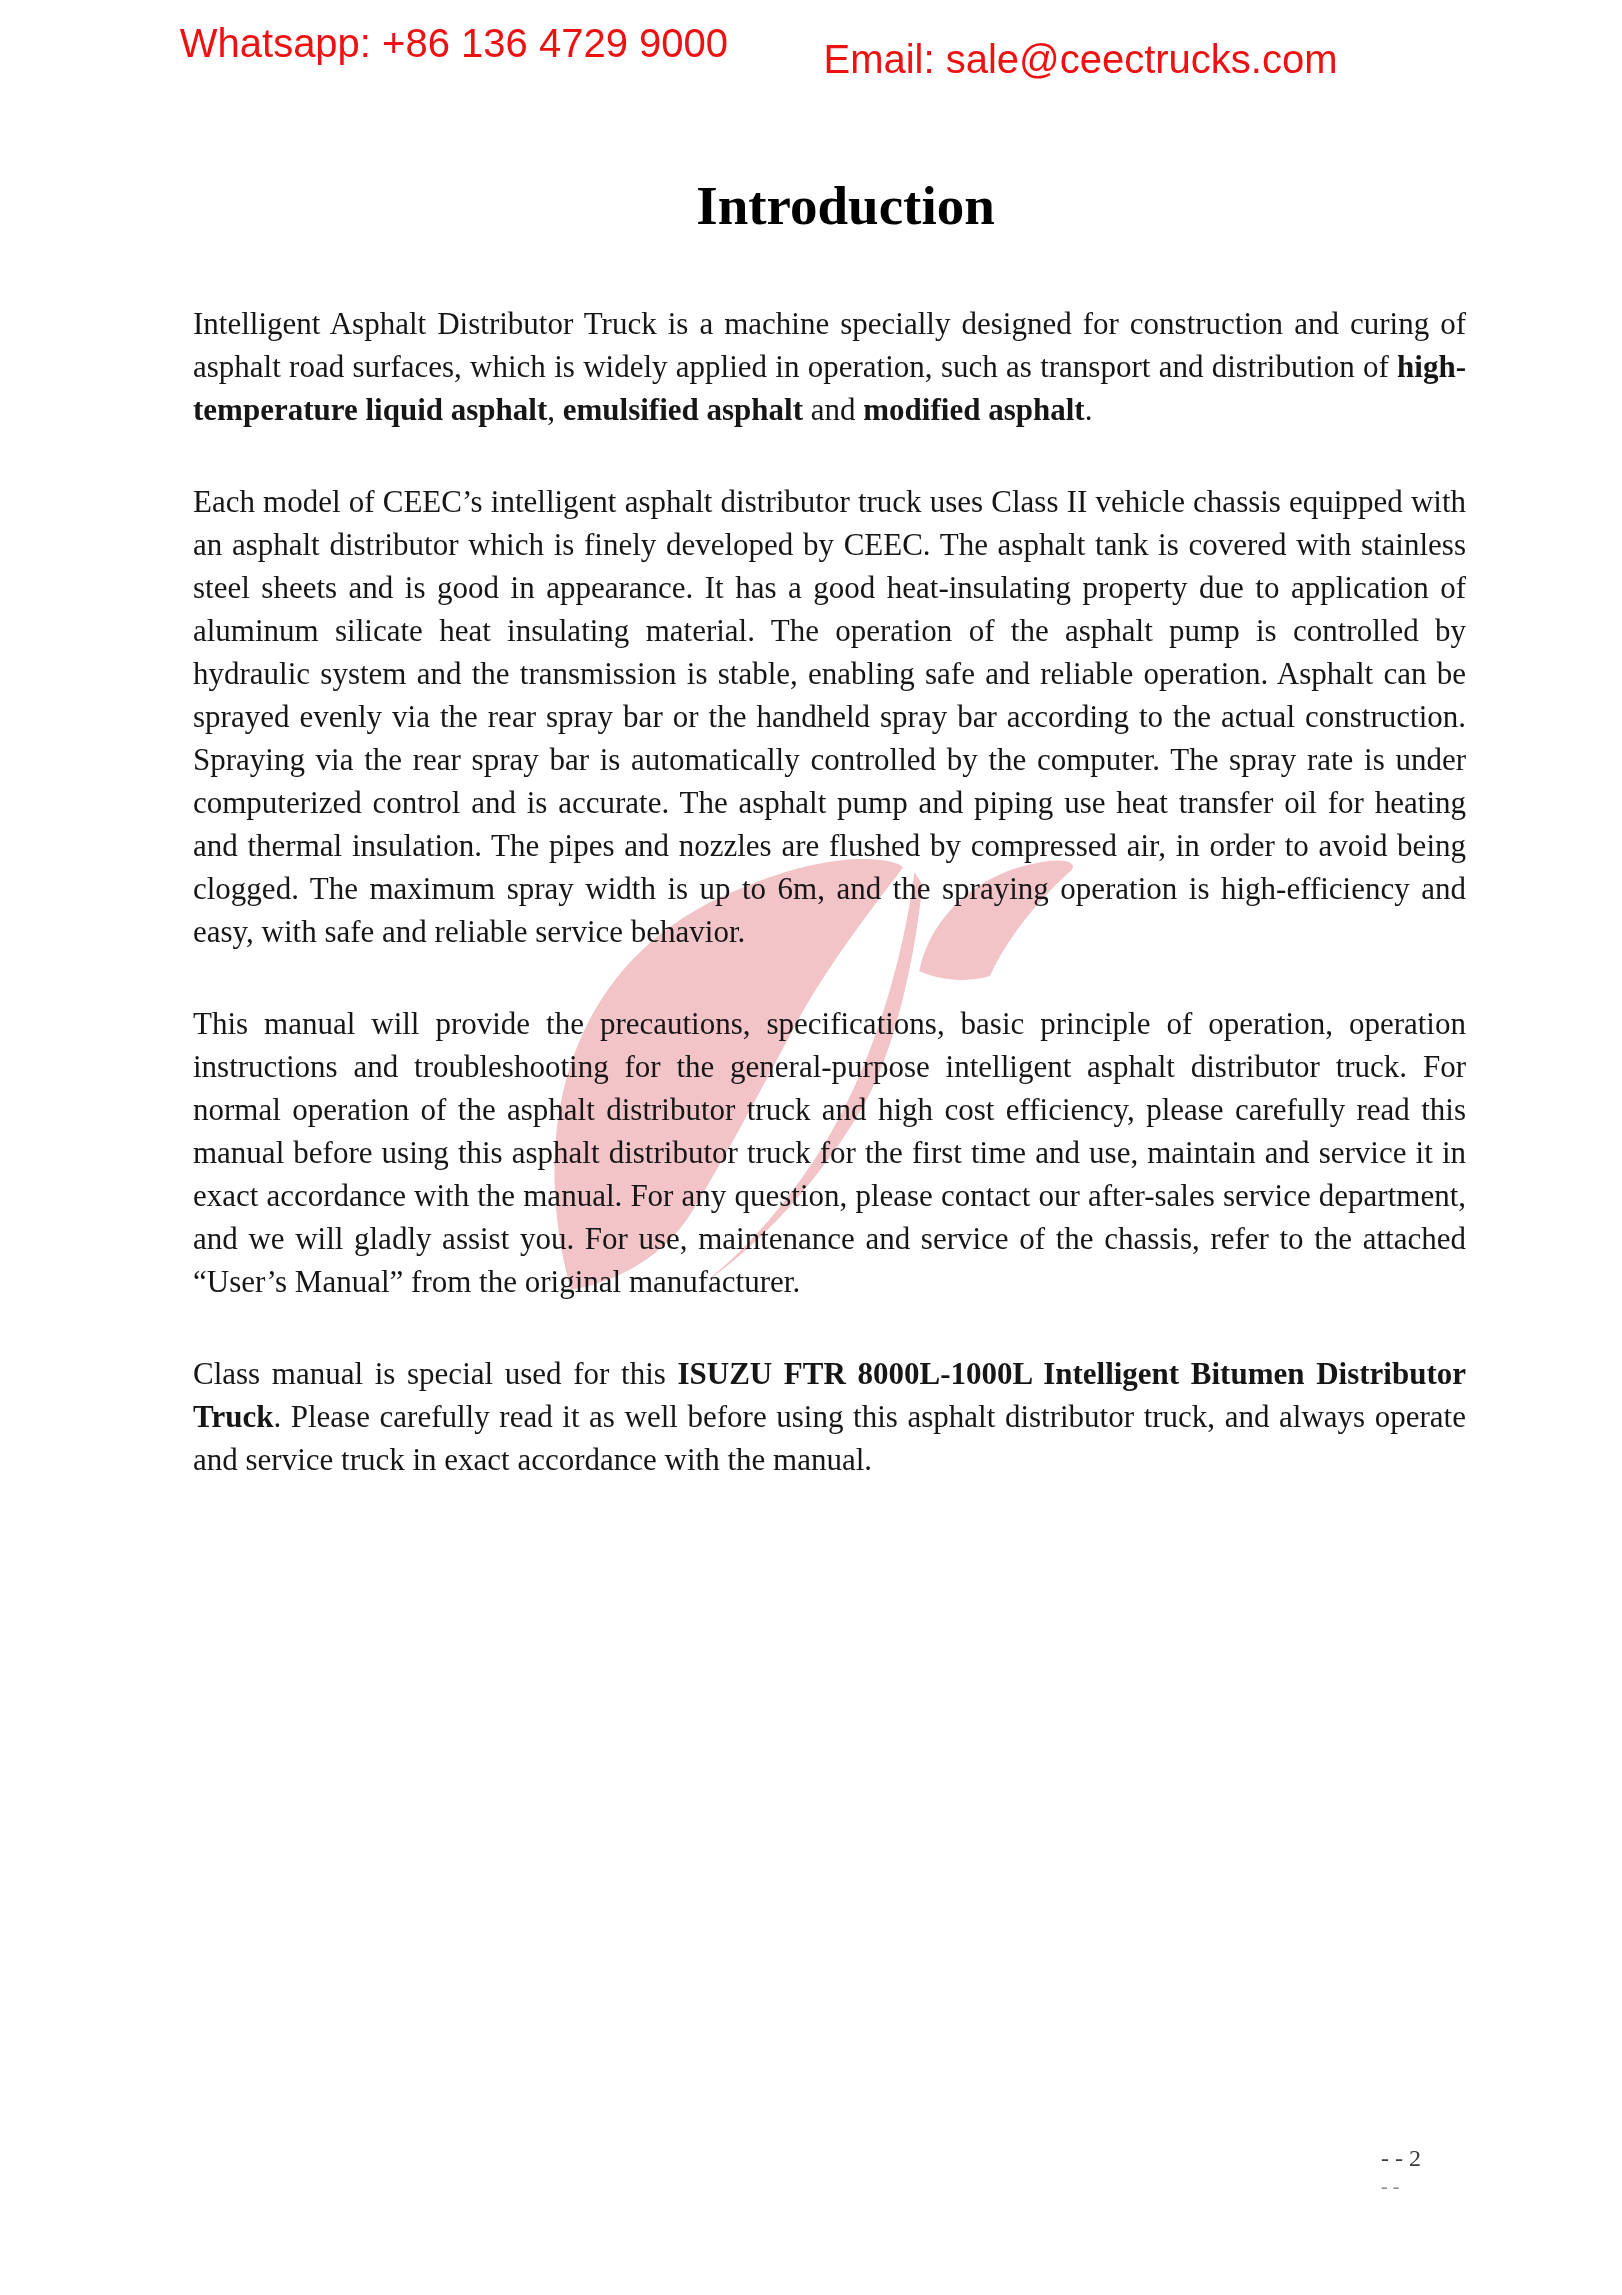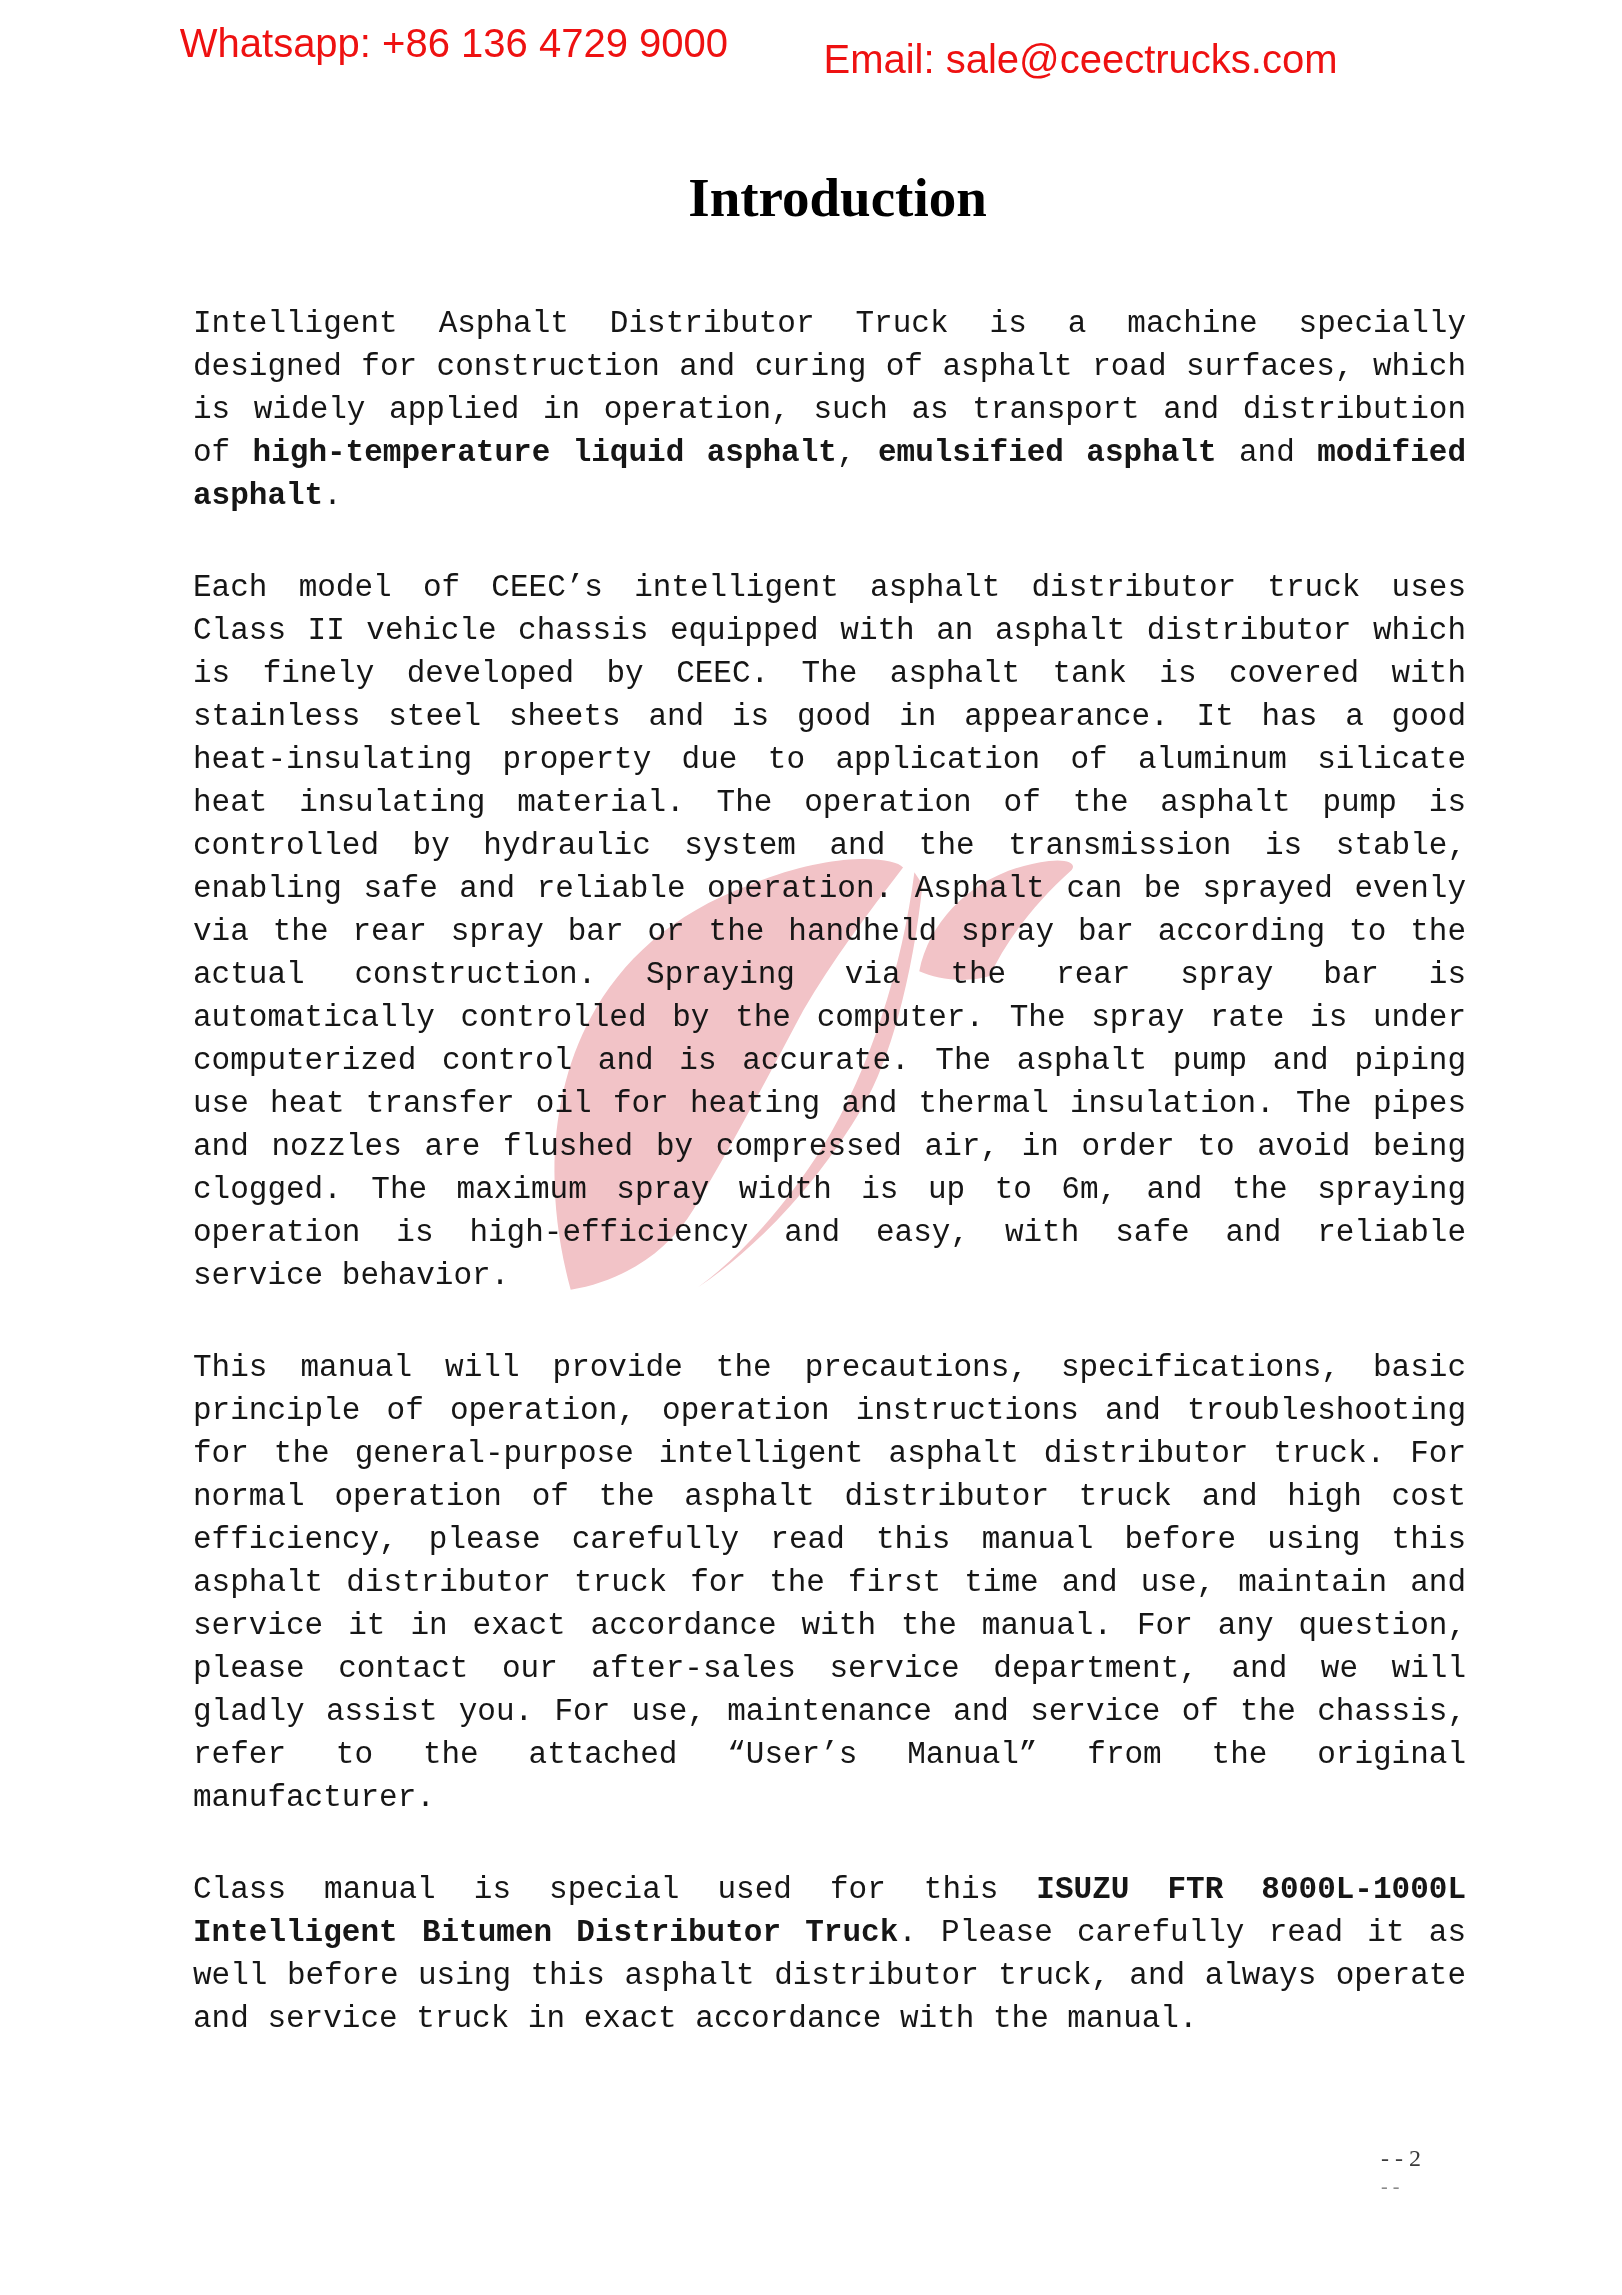--- a/index.html
+++ b/index.html
@@ -31,28 +31,27 @@
     font-size:40px;line-height:50px;
     color:var(--accent,#ee1111);
   }
   .contact .block-left{position:absolute;left:0;top:0;width:728px;text-align:right;}
   .contact .block-right{position:absolute;left:730px;top:16px;width:701px;text-align:center;}
   .page-title{
     position:absolute;top:159px;left:193px;width:1273px;
     text-align:center;
     font-size:55px;line-height:62px;
     font-weight:bold;color:#000000;
-    margin:8px;
+    margin:16px;
   }
   .doc-body{
     position:absolute;top:302px;left:193px;width:1273px;
     font-size:31px;line-height:43px;
     color:#161616;
     text-align:justify;
-    font-family:Liberation Mono, monospace;
   }
   .doc-body p{margin:0 0 49px 0;}
   .doc-body b{font-weight:bold;}
   .page-num{
     position:absolute;left:1381px;top:2145px;
     font-size:24px;line-height:27.6px;color:#3a3a3a;
     white-space:nowrap;
   }
   .page-num .dashes2{font-size:20px;color:#8a8a8a;}
 </style>

